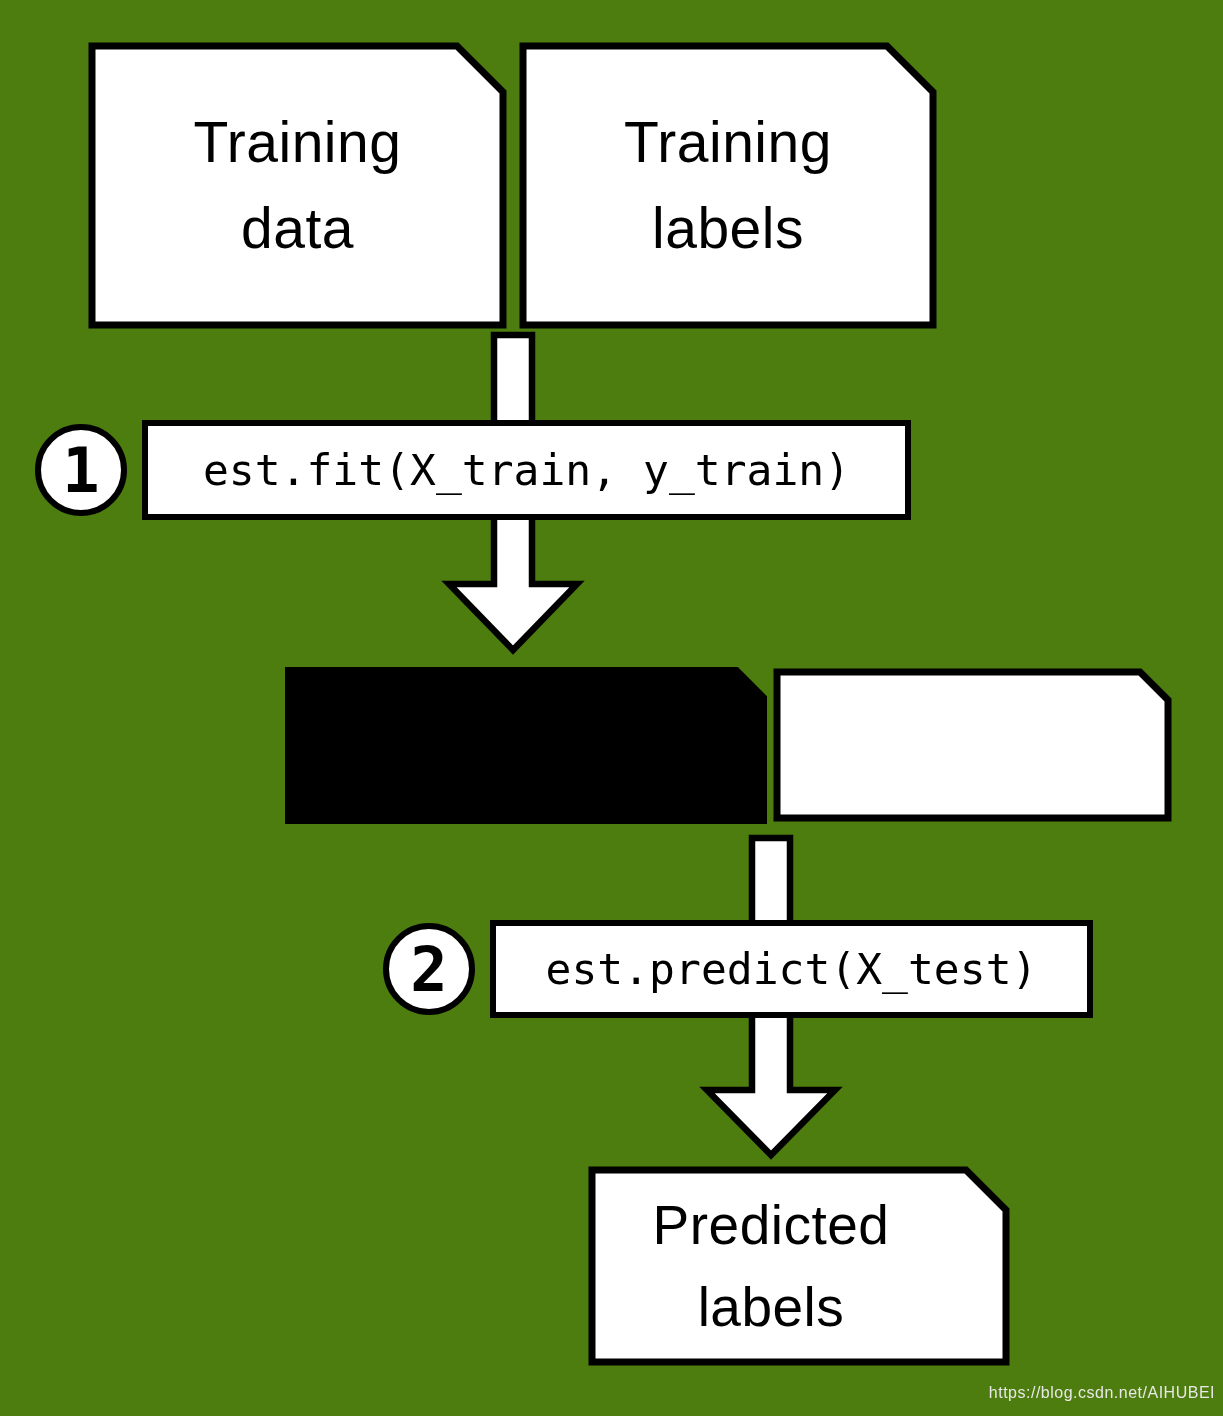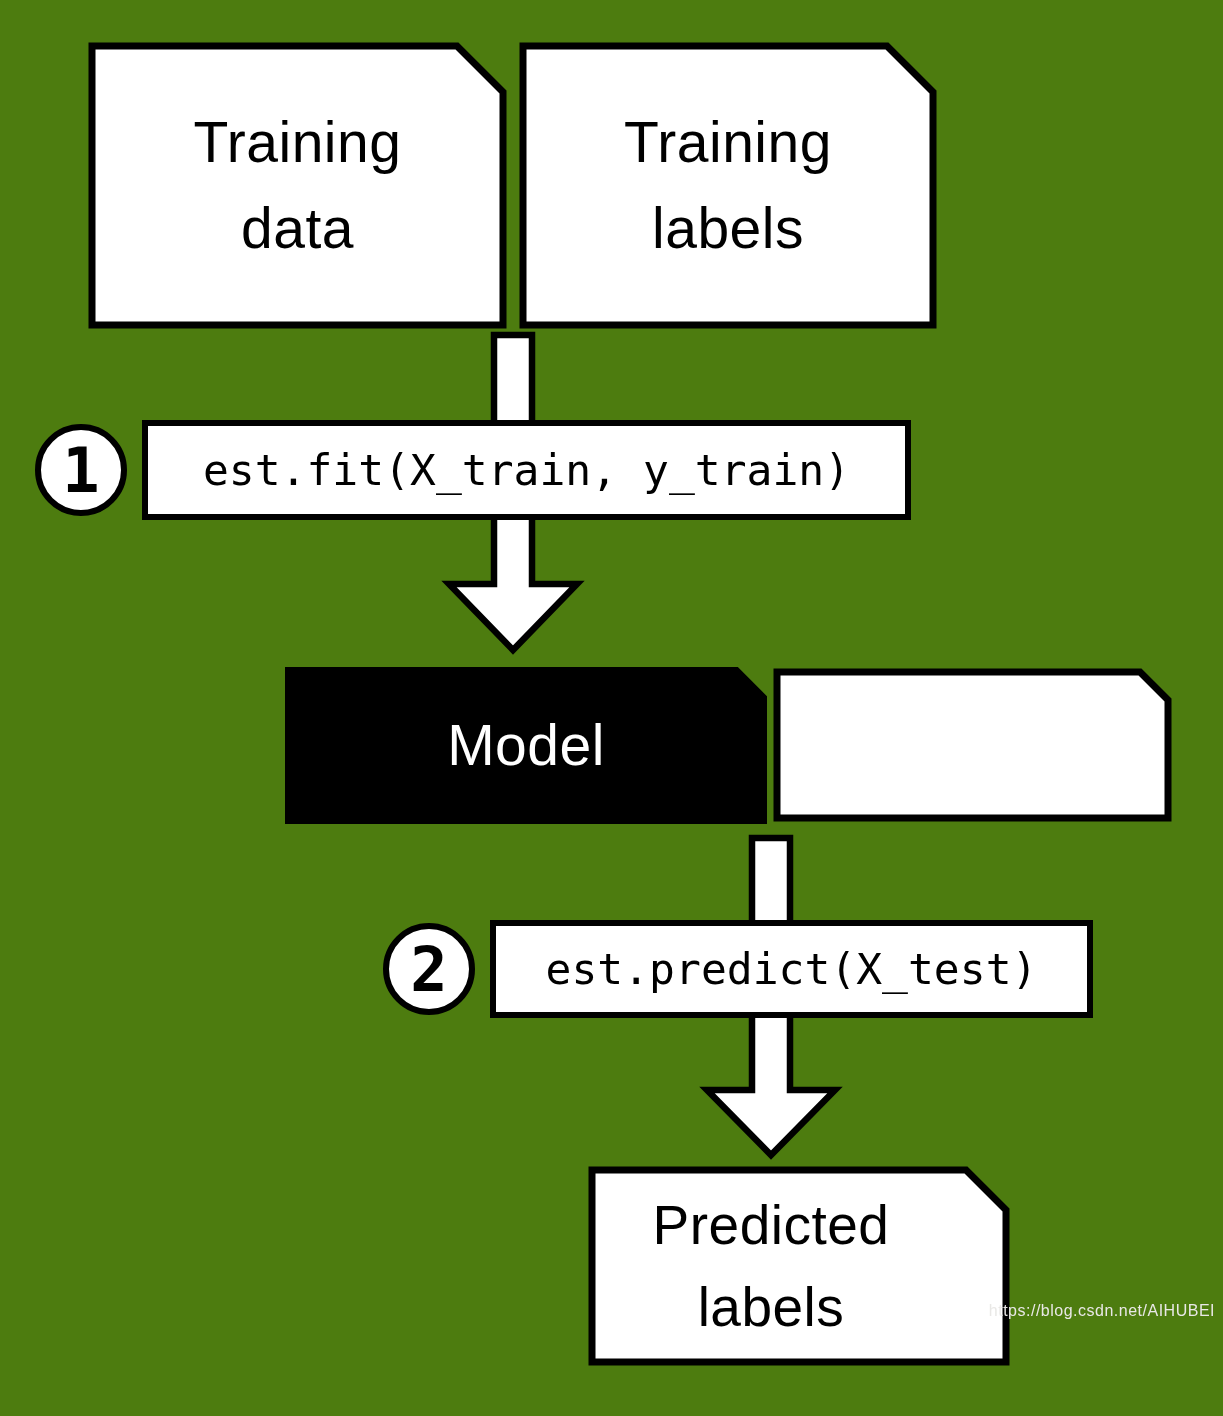--- a/index.html
+++ b/index.html
@@ -46,21 +46,21 @@
     align-items: center;
     justify-content: center;
     font-family: "DejaVu Sans Mono", monospace;
     font-weight: bold;
     font-size: 62px;
     color: #000000;
   }
   .watermark {
     position: absolute;
     right: 8px;
-    top: 1302px;
+    top: 1384px;
     font-size: 16px;
     color: #e9e8e6;
     letter-spacing: 0.5px;
   }
 </style>
 </head>
 <body>
 
 <div id="stage">
 
@@ -92,21 +92,20 @@
   <div class="label" style="left:92px; top:46px; width:411px; height:279px;">Training
 data</div>
 
   <div class="label" style="left:523px; top:46px; width:410px; height:279px;">Training
 labels</div>
 
   <div class="step-num" style="left:35px; top:424px; width:92px; height:92px;">1</div>
 
   <div class="code" style="left:145px; top:423px; width:763px; height:94px;">est.fit(X_train, y_train)</div>
 
-  <div class="label inverse" style="left:287px; top:669px; width:478px; height:153px;">Model</div>
 
 
   <div class="step-num" style="left:383px; top:923px; width:92px; height:92px;">2</div>
 
   <div class="code" style="left:493px; top:923px; width:597px; height:92px;">est.predict(X_test)</div>
 
   <div class="label" style="left:564px; top:1170px; width:414px; height:192px; font-size:55px;">Predicted
 labels</div>
 
   <div class="watermark">https://blog.csdn.net/AIHUBEI</div>

